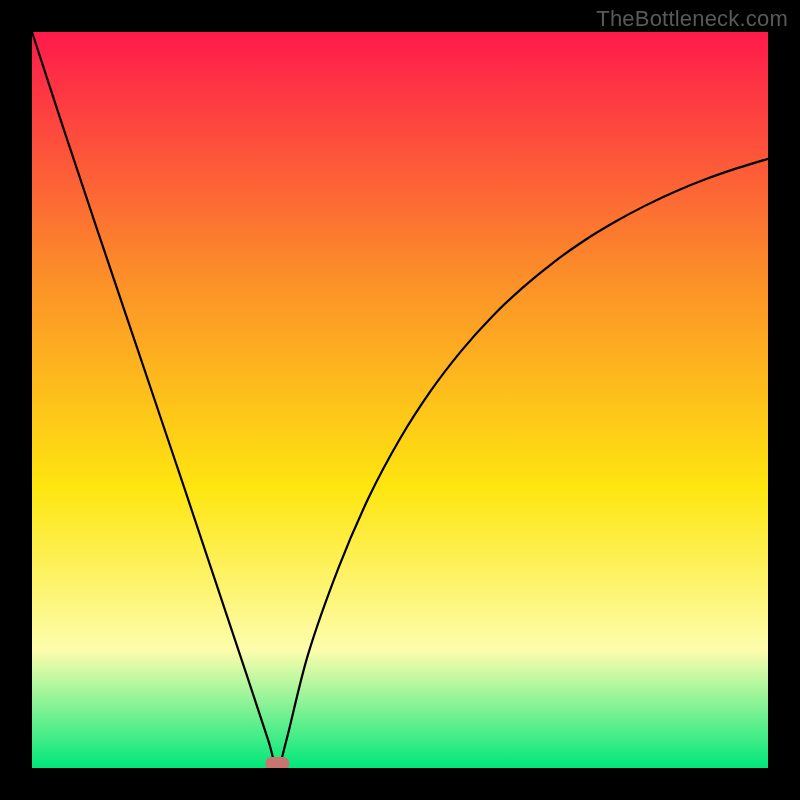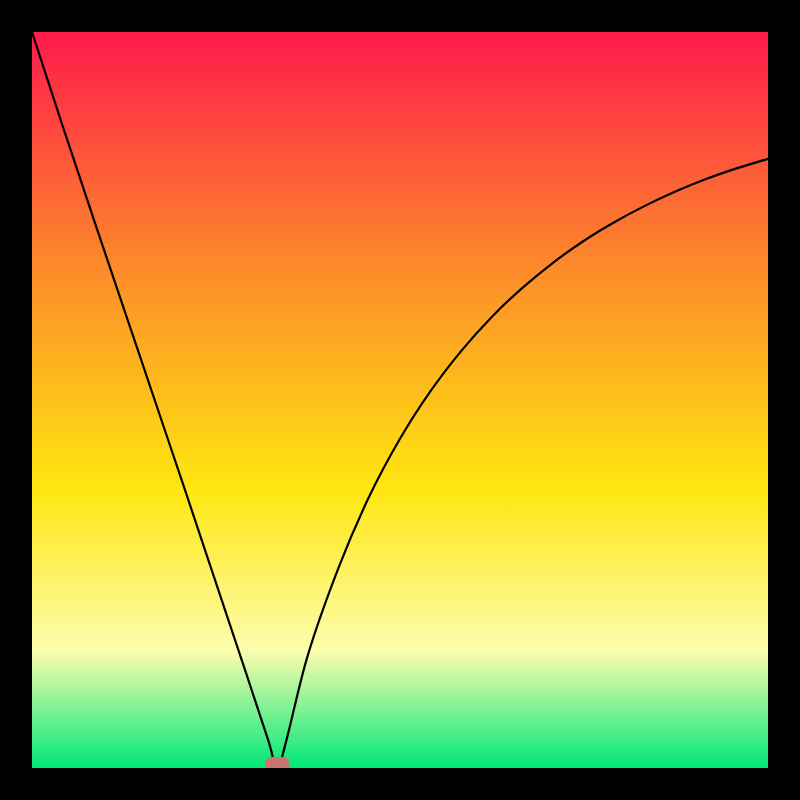--- a/index.html
+++ b/index.html
@@ -44,20 +44,21 @@
   .marker {
     fill: #c9746f;
     stroke: none;
   }
 </style>
 </head>
 <body>
 
 <div class="stage">
 
+  <div class="watermark">TheBottleneck.com</div>
 
   <div class="plot-wrap">
     <svg class="plot" viewBox="0 0 736 736" preserveAspectRatio="none">
       <defs>
         <linearGradient id="bg-grad" x1="0" y1="0" x2="0" y2="1">
           <stop offset="0" stop-color="#fe1a4b"></stop>
           <stop offset="0.33" stop-color="#fc8e29"></stop>
           <stop offset="0.62" stop-color="#fee610"></stop>
           <stop offset="0.84" stop-color="#fdfdad"></stop>
           <stop offset="1" stop-color="#00e77a"></stop>

